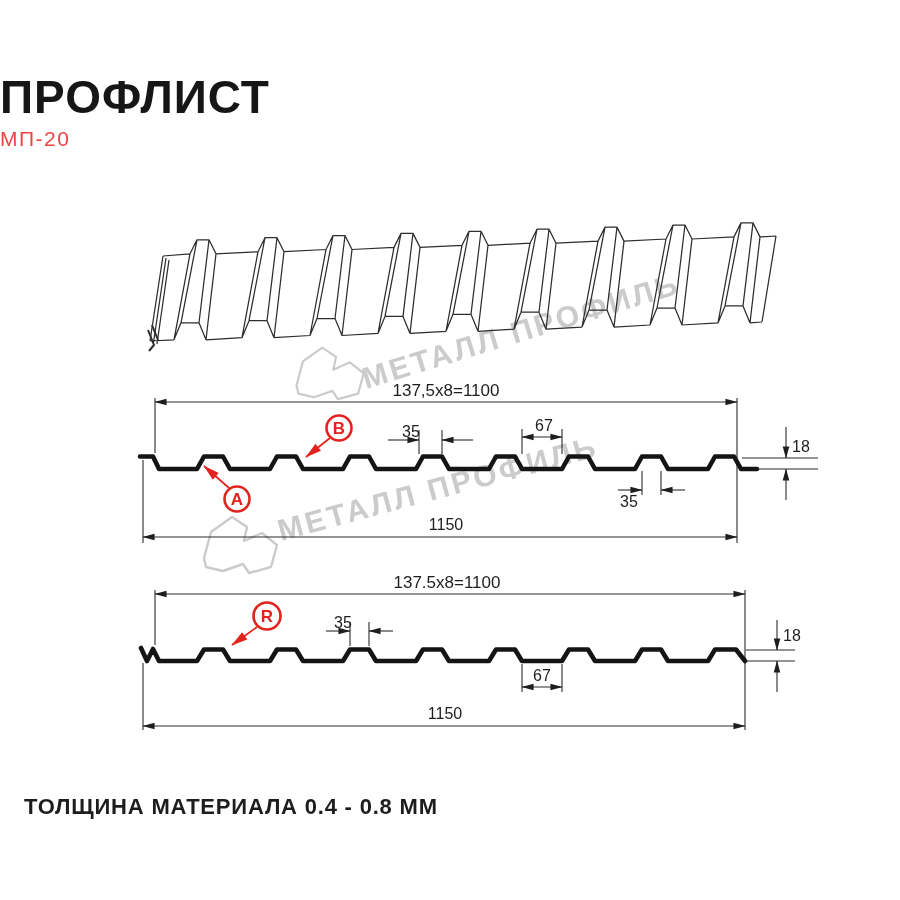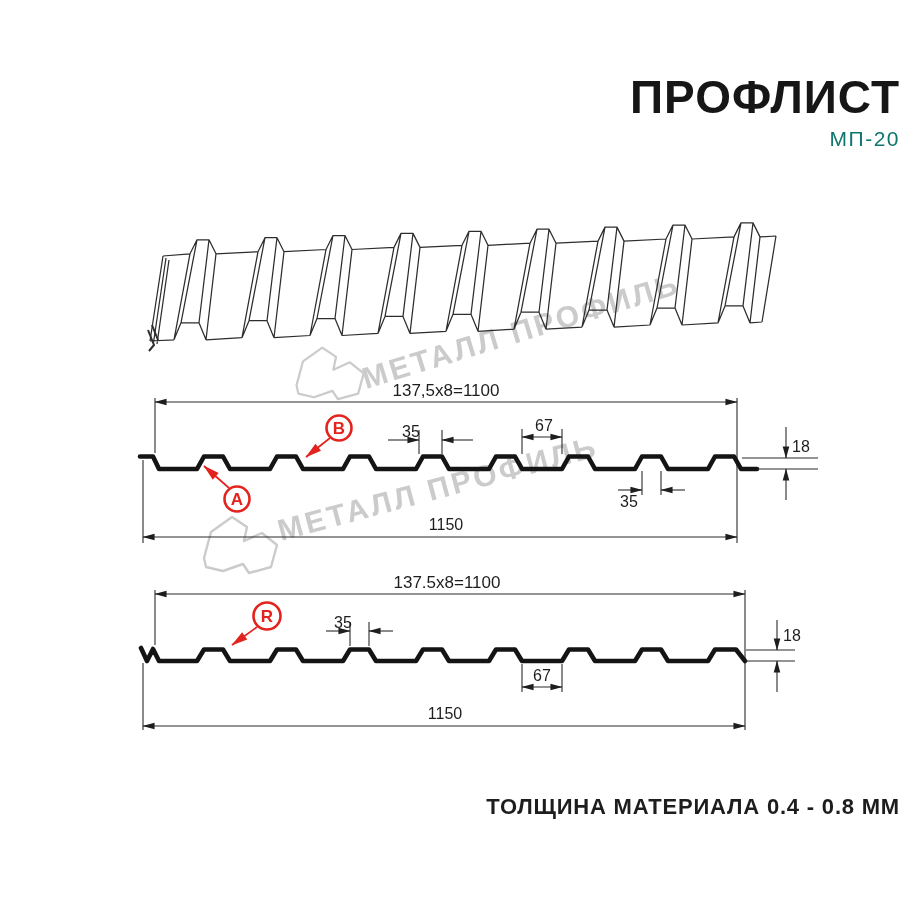--- a/index.html
+++ b/index.html
@@ -1,19 +1,19 @@
 <!DOCTYPE html>
 <html><head>
 <meta charset="utf-8">
 <style>
   html,body{margin:0;padding:0;background:#fff;}
   body{width:900px;height:900px;position:relative;font-family:"Liberation Sans",sans-serif;overflow:hidden;}
-  .abs{position:absolute;left:0;right:0;text-align:right;}
+  .abs{position:absolute;left:0;right:0;text-align:left;}
   .title{top:70px;font-size:46px;font-weight:800;letter-spacing:1px;color:#161616;}
-  .subtitle{top:127px;font-size:21px;font-weight:500;letter-spacing:1.5px;color:#0f766e;}
+  .subtitle{top:127px;font-size:21px;font-weight:500;letter-spacing:1.5px;color:#ef4444;}
   .footer{top:794px;font-size:22px;font-weight:700;letter-spacing:.8px;color:#1d1d1d;margin-left:24px;}
   svg{position:absolute;top:0;left:0;}
   .thin{stroke:#2b2b2b;stroke-width:1.1;fill:none;}
   .thick{stroke:#141414;stroke-width:4.6;fill:none;stroke-linejoin:round;stroke-linecap:round;}
   .dim{font-size:16px;fill:#1e1e1e;}
   .dimBig{font-size:17px;fill:#1e1e1e;}
   .red{stroke:#e3231d;fill:none;stroke-width:2.6;}
   .redline{stroke:#e3231d;stroke-width:1.7;fill:none;}
   .redtxt{font-size:17px;font-weight:700;fill:#e3231d;}
   .wmtxt{font-size:30px;font-weight:700;letter-spacing:3px;fill:#cbcbcb;}

